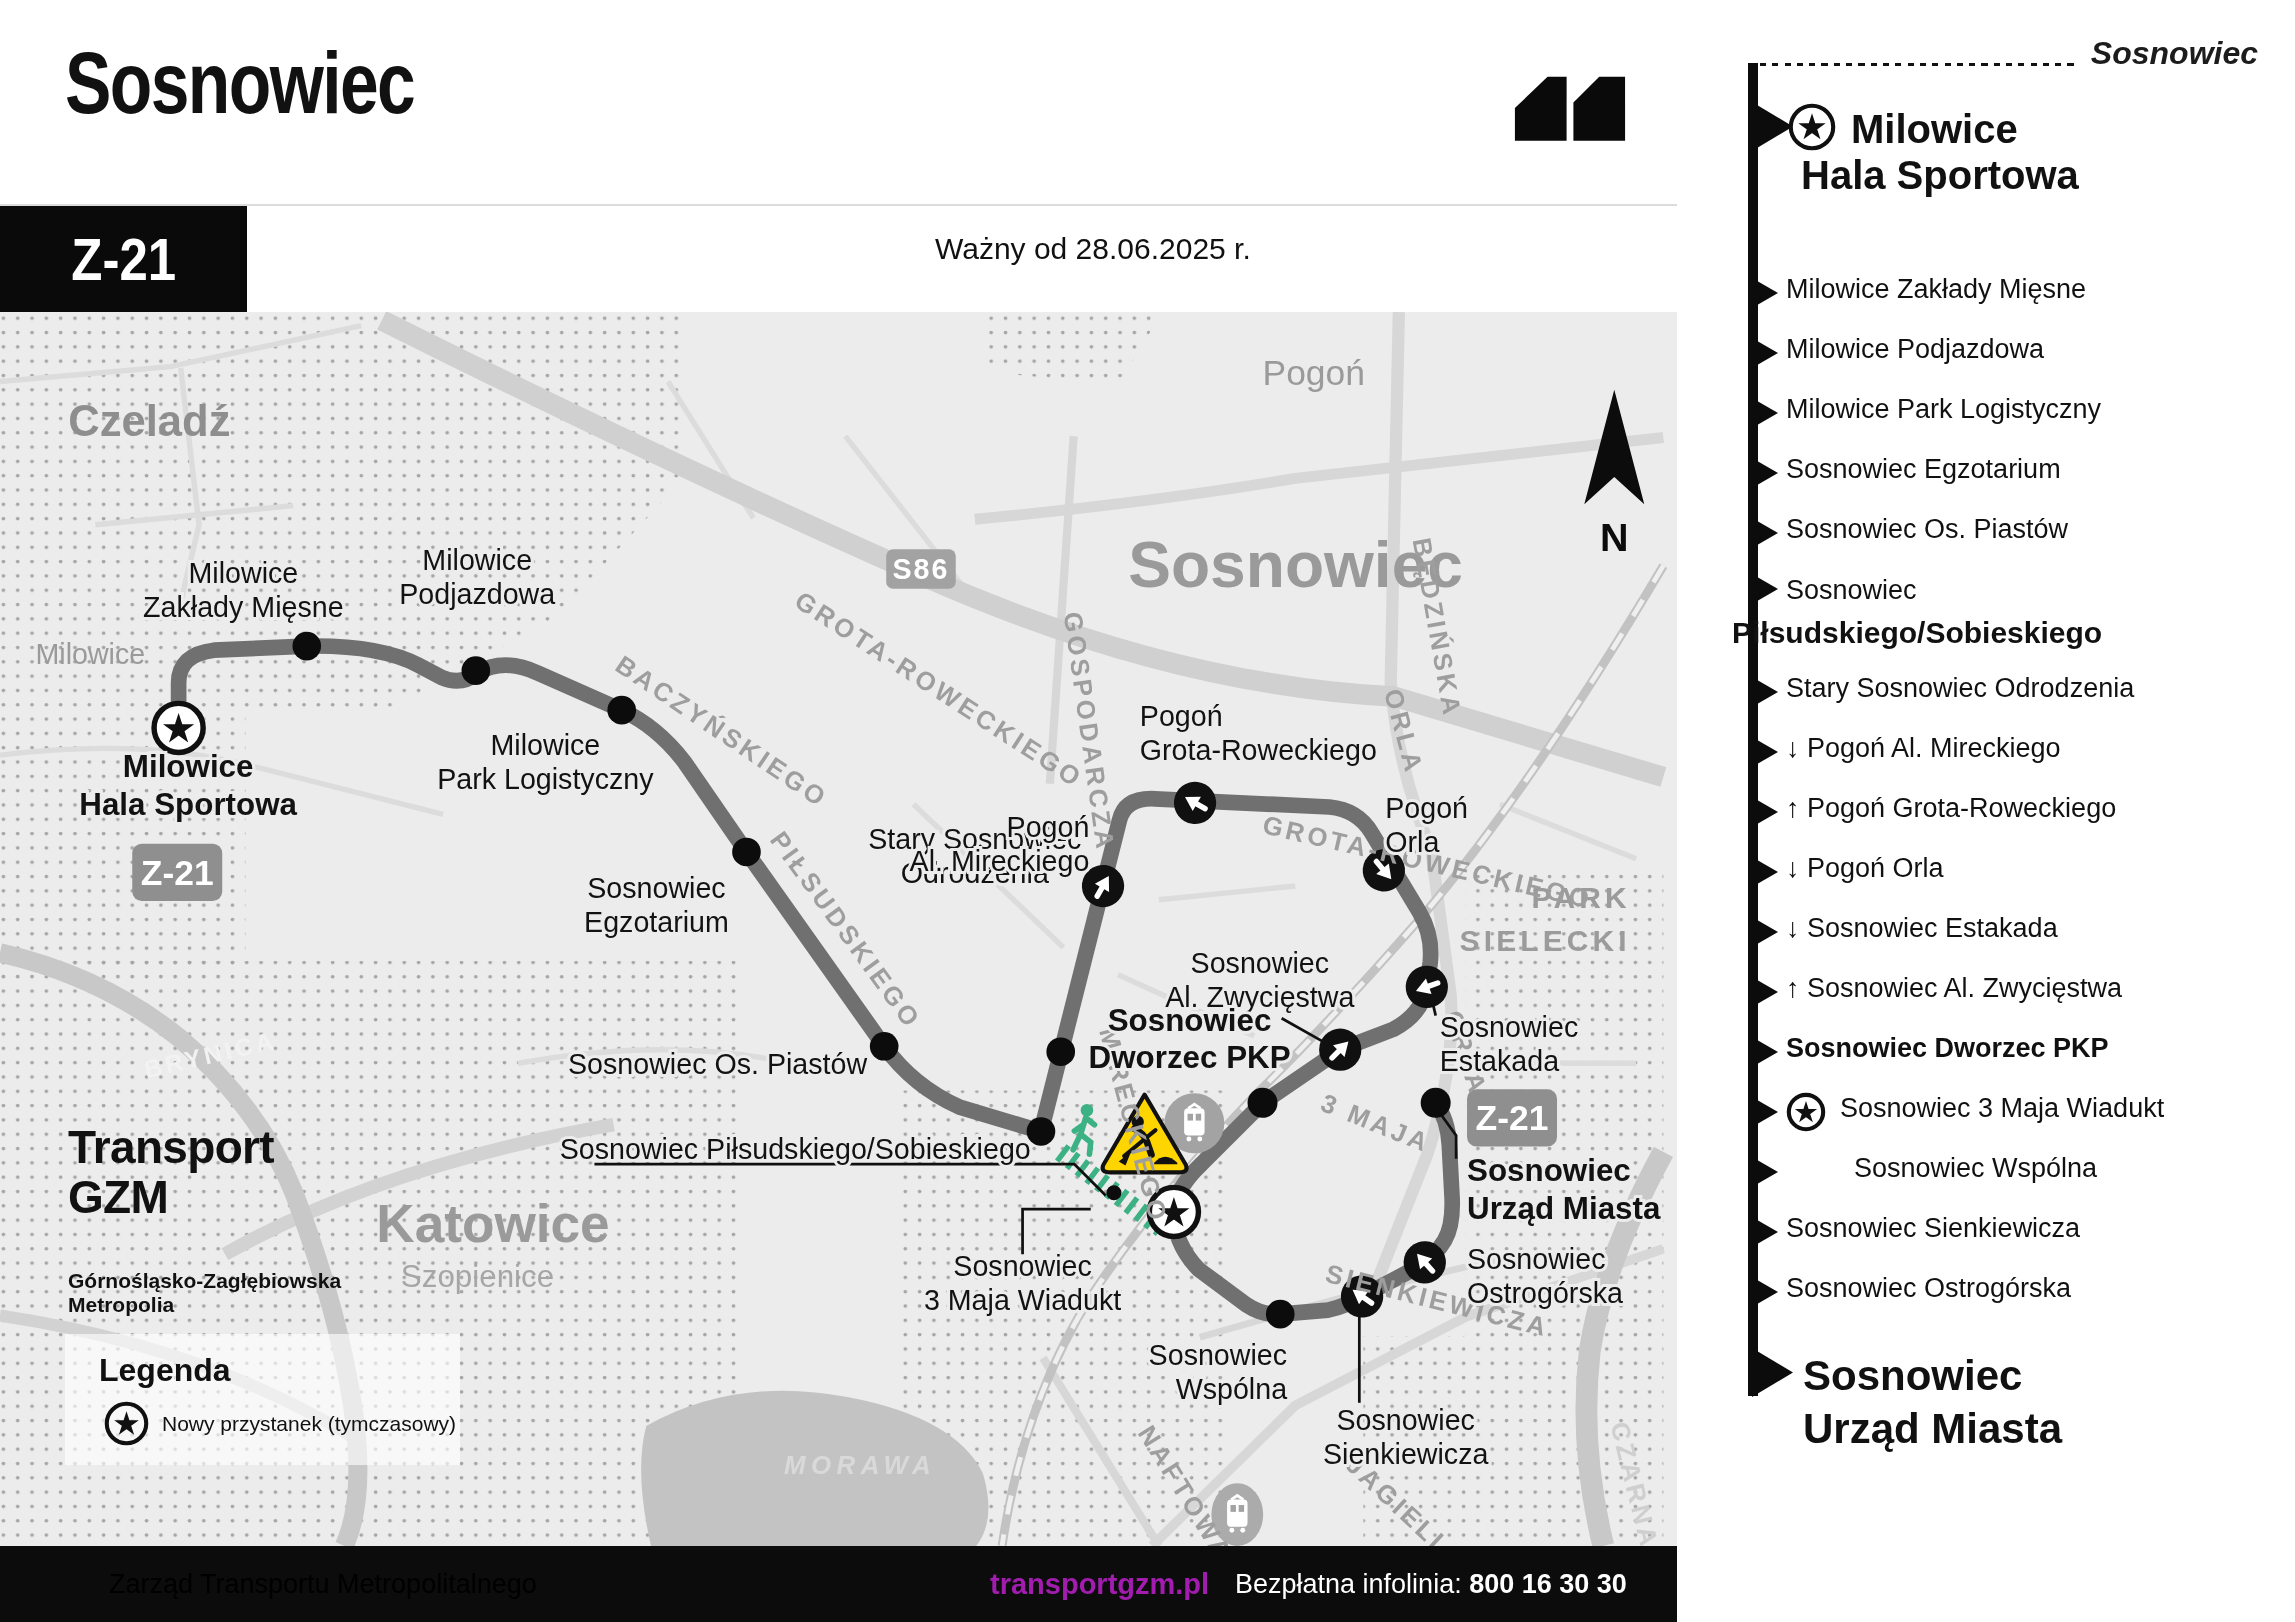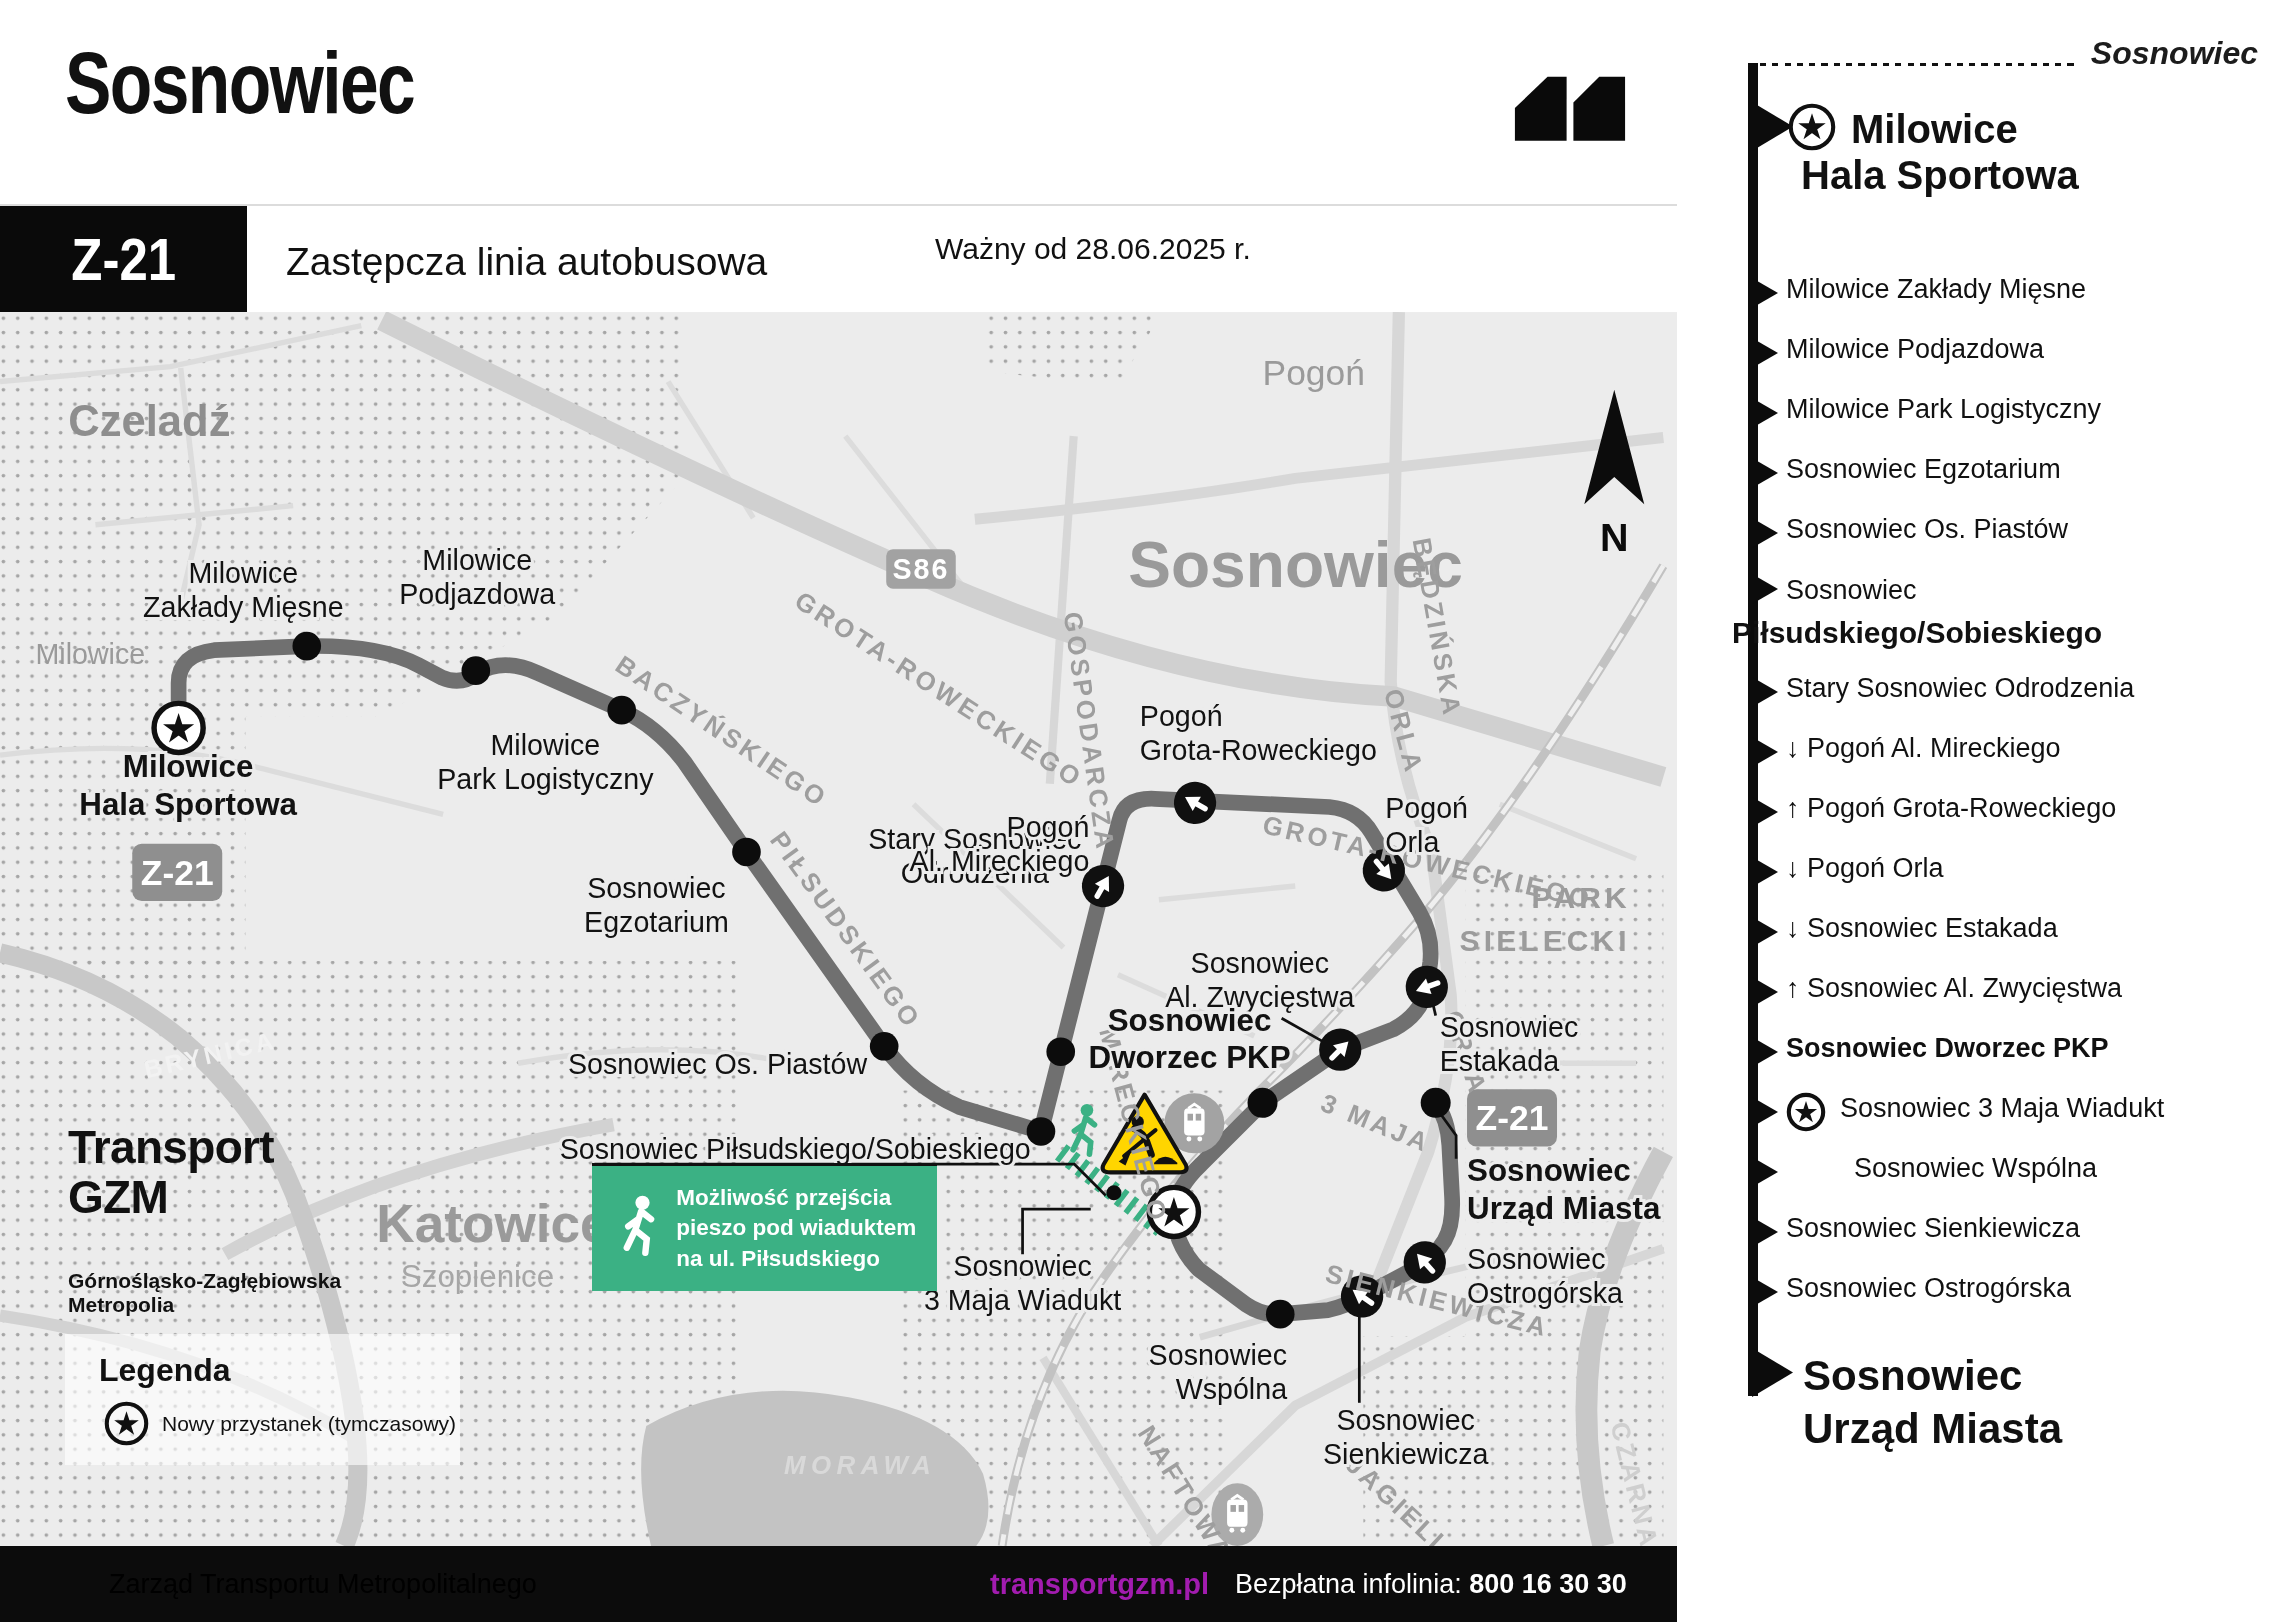--- a/index.html
+++ b/index.html
@@ -268,36 +268,22 @@
 
   <div class="abs title">Sosnowiec</div>
   <svg class="abs" style="left:1512px;top:74px;" width="116" height="68" viewBox="0 0 170 100">
     <polygon points="4,98 4,50 52,4 80,4 80,98" fill="#0a0a0a"></polygon>
     <polygon points="90,98 90,42 128,4 166,4 166,98" fill="#0a0a0a"></polygon>
   </svg>
   <div class="abs hair"></div>
   <div class="abs linebox">
     <span>Z-21</span>
   </div>
-  <div class="abs subtitle">Zastępcza linia autobusowa</div>
   <div class="abs valid">Ważny od 28.06.2025 r.</div>
 
-  <div class="abs greenbox">
-    <svg width="53" height="75" viewBox="-39 -55 78 110" style="margin-left:19px;color:#fff">
-      <g transform="scale(1.05)">
-          <circle cx="7" cy="-36" r="10" fill="#fff"></circle>
-      <path d="M5,-24 L-3,2 M5,-24 L19,-13 M1,-13 L-13,-3 M-3,2 L13,15 L11,34 M-3,2 L-15,27" stroke="#fff" stroke-width="9" fill="none" stroke-linecap="round"></path>
-        </g>
-    </svg>
-    <div class="gb-txt">
-      <div>Możliwość przejścia</div>
-      <div>pieszo pod wiaduktem</div>
-      <div>na ul. Piłsudskiego</div>
-    </div>
-  </div>
 
   <div class="abs op1">
     <div>Transport</div>
     <div>GZM</div>
   </div>
   <div class="abs op2">
     <div>Górnośląsko-Zagłębiowska</div>
     <div>Metropolia</div>
   </div>
   <div class="abs legend"></div>

